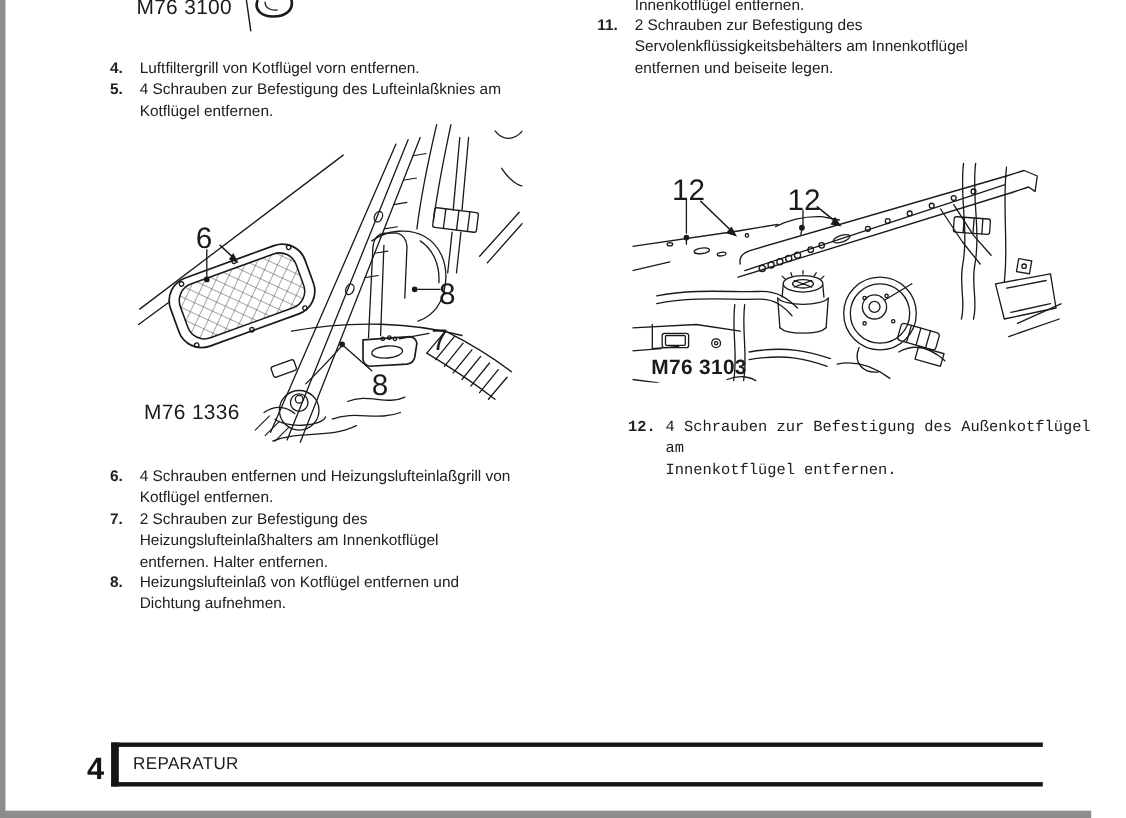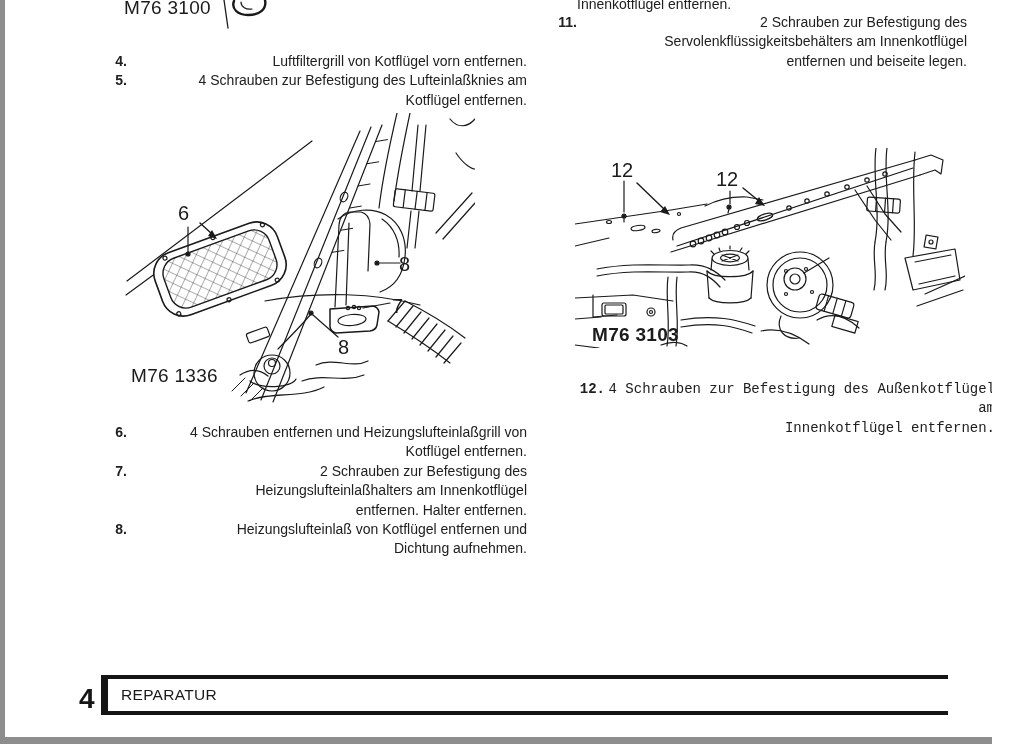--- a/index.html
+++ b/index.html
@@ -1,34 +1,34 @@
 <!DOCTYPE html>
 <html><head>
 <meta charset="utf-8">
 <style>
   html,body{margin:0;padding:0;background:#ffffff;}
   .page{
     position:relative;width:992px;height:744px;background:#ffffff;
-    font-family:"Liberation Sans",sans-serif;color:#202020;overflow:hidden;text-align:right;
+    font-family:"Liberation Sans",sans-serif;color:#202020;overflow:hidden;
   }
   .edge-left{position:absolute;left:0;top:0;width:5px;height:744px;background:#8d8d8d;}
   .edge-bottom{position:absolute;left:0;top:737px;width:1024px;height:7px;background:#8d8d8d;}
 
   
   .ilist{position:absolute;font-size:14px;line-height:19.4px;}
   .item{display:flex;}
   .item .num{font-weight:bold;flex:0 0 27px;}
   .ilist.rcol .num{flex:0 0 34px;}
   .item .txt{white-space:pre-line;width:400px;}
   .overflow-line{position:absolute;font-size:14px;line-height:19.5px;white-space:nowrap;}
 
   
   .figwrap{position:absolute;}
   .fig-label{position:absolute;font-size:19px;line-height:1.05;letter-spacing:0.3px;color:#1b1b1b;white-space:nowrap;}
-  .callout{position:absolute;font-size:20px;line-height:1;color:#1b1b1b;}
+  .callout{position:absolute;font-size:27px;line-height:1;color:#1b1b1b;}
   svg{display:block;}
 
   
   .page-num{position:absolute;left:79px;top:685px;font-size:28px;line-height:1;font-weight:bold;color:#151515;}
   .footer-box{
     position:absolute;left:101px;top:675px;width:847px;height:40px;box-sizing:border-box;
     border-top:4px solid #151515;border-left:7px solid #151515;border-bottom:4px solid #151515;
     display:flex;align-items:center;
   }
   .footer-box .sec{font-size:15.5px;letter-spacing:0.3px;color:#1b1b1b;padding-left:13px;}

